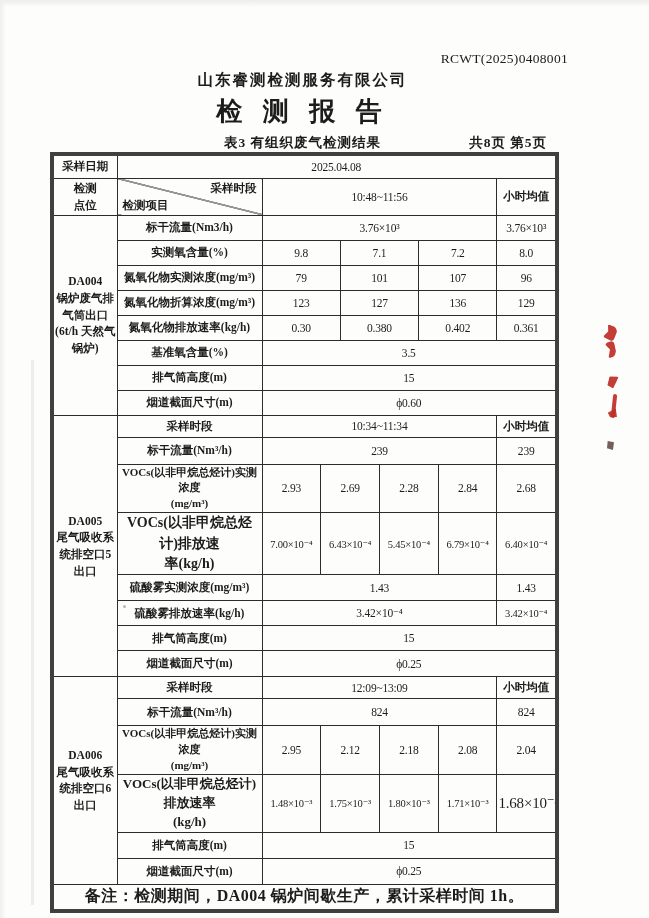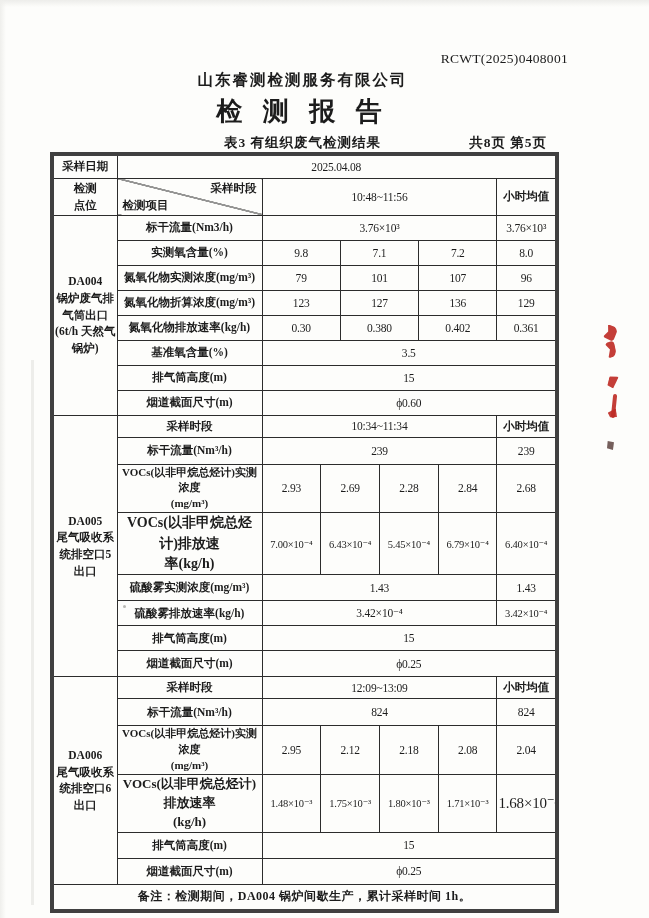--- a/index.html
+++ b/index.html
@@ -53,21 +53,21 @@
   .point{font-weight:bold;}
   tr.h24{height:24px} tr.h37{height:37px} tr.h25{height:25px}
   tr.h22{height:22px} tr.h26{height:26px} tr.h27{height:27px} tr.h32{height:32px}
 
   td.diag{position:relative;padding:0;
     background:linear-gradient(to bottom left,
       rgba(0,0,0,0) 49.4%, #2c2c2c 49.4%, #2c2c2c 50.6%, rgba(0,0,0,0) 50.6%);}
   .diag-top{position:absolute;top:2px;right:5px;font-weight:bold;}
   .diag-bot{position:absolute;bottom:2px;left:5px;font-weight:bold;}
 
-  td.note-cell{font-weight:bold;font-size:12px;letter-spacing:.5px;border-radius:6px;}
+  td.note-cell{font-weight:bold;font-size:16px;letter-spacing:.5px;border-radius:6px;}
 
   
   .red{position:absolute;background:#bf2e27;opacity:.92;}
   .redA1{left:604px;top:325px;width:13px;height:16px;border-radius:40% 60% 50% 45%;transform:rotate(14deg);
     clip-path:polygon(15% 0,100% 10%,85% 100%,0 85%,30% 45%);}
   .redA2{left:605px;top:341px;width:11px;height:17px;border-radius:50% 40% 55% 45%;transform:rotate(-8deg);
     clip-path:polygon(0 10%,90% 0,100% 90%,20% 100%,45% 50%);}
   .redB{left:608px;top:375px;width:9px;height:13px;transform:rotate(18deg);
     clip-path:polygon(0 20%,100% 0,80% 100%,10% 90%);}
   .redC1{left:612px;top:394px;width:4px;height:24px;transform:rotate(6deg);border-radius:2px;}

